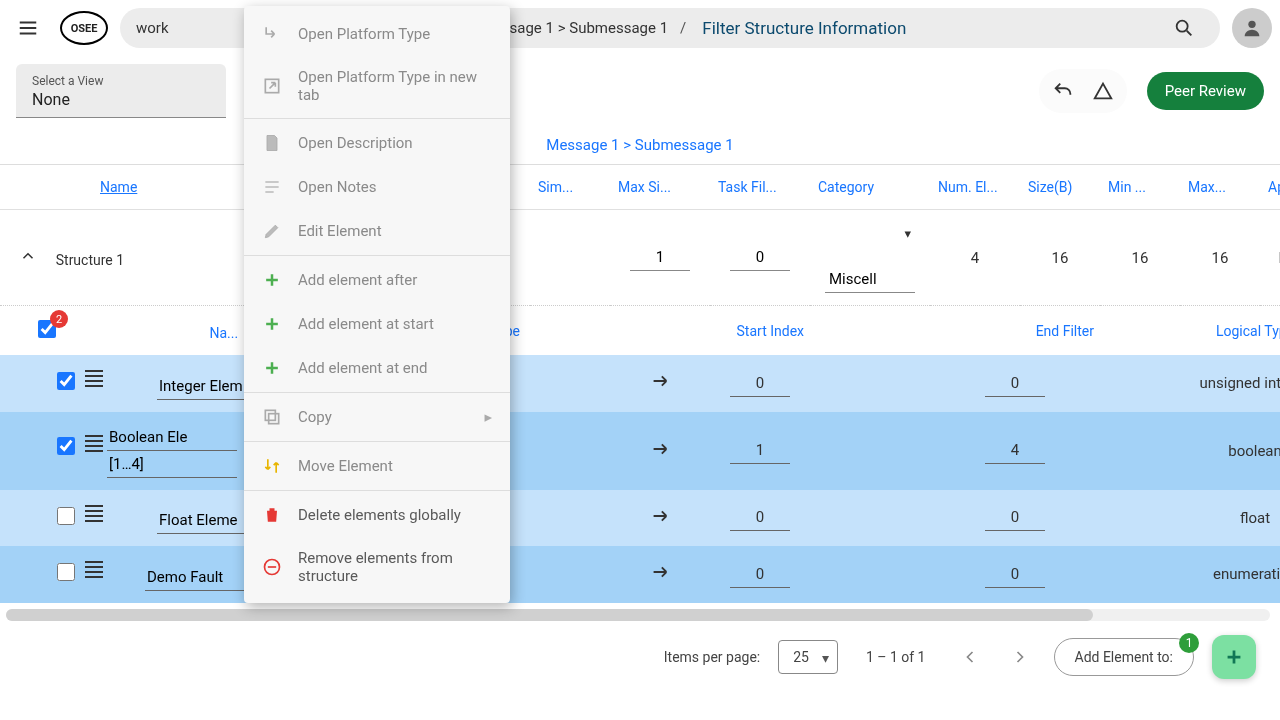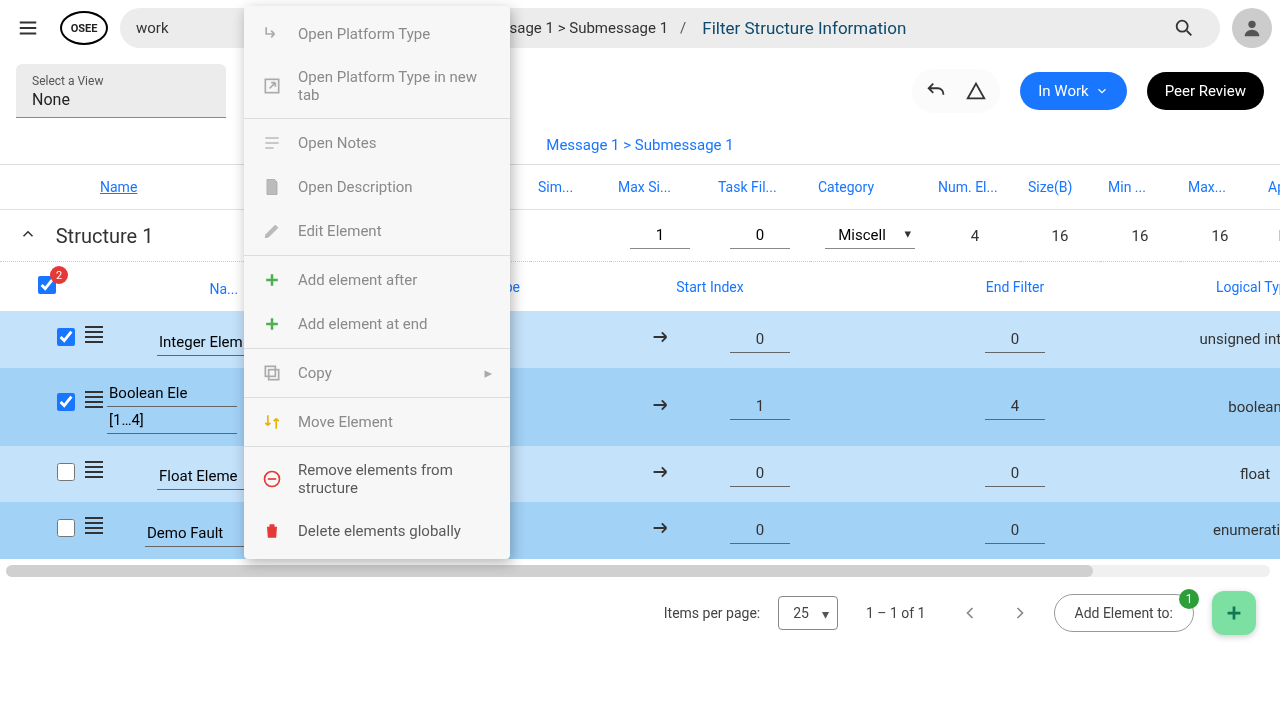--- a/index.html
+++ b/index.html
@@ -21,42 +21,42 @@
 
 .row2 { display:flex; align-items:center; padding: 8px 16px 12px 16px; gap:20px; }
 .select-view { background:#ececec; border-radius:6px 6px 0 0; padding:10px 16px 8px 16px; width:210px; border-bottom: 1px solid #888; }
 .select-view .lbl { font-size:12px; color:#555; }
 .select-view .val { font-size:16px; color:#222; padding-top:2px; }
 .row2-spacer { flex:1; }
 .icon-btn-round { width:40px; height:40px; border-radius:50%; display:flex; align-items:center; justify-content:center; cursor:pointer; }
 .undo-group { background:#fbfbfb; border-radius:999px; padding:2px 4px; display:flex; align-items:center; }
 .pill-btn { border-radius:999px; padding:10px 18px; font-size:15px; color:#fff; border:none; cursor:pointer; display:flex; align-items:center; gap:6px; }
 .btn-blue { background:#1976ff; }
-.btn-blue-dark { background:#000000; }
+.btn-blue-dark { background:#15803d; }
 
 
 .bc2 { text-align:center; padding: 6px 0 10px 0; color:#1976ff; font-size:15px; }
 .bc2 a { color:#1976ff; text-decoration:none; }
 
 
 .table-wrap { border-top:1px solid #ddd; overflow-x:hidden; }
 table { border-collapse:collapse; width: 1320px; table-layout: fixed; }
 th { color:#1976ff; font-weight:400; font-size:14px; padding: 14px 8px; text-align:left; border-bottom:1px solid #e0e0e0; white-space:nowrap; overflow:hidden; text-overflow:ellipsis; }
 th.name-col { text-align:left; padding-left: 100px; text-decoration: underline; }
 td { padding: 12px 6px; text-align:center; font-size:15px; color:#333; }
 .struct-row td { border-bottom:1px dotted #ccc; }
 .struct-name-cell { text-align:left; padding-left: 16px; }
 .expand-icon { display:inline-block; width:24px; text-align:center; cursor:pointer; margin-right: 12px;}
 .cell-input { border:none; border-bottom:1px solid #888; background:transparent; width:60px; text-align:center; font-size:15px; padding:4px 0; }
-.cell-select { border:none; border-bottom:1px solid #888; background:transparent; font-size:15px; padding:4px 20px 4px 4px; appearance:none; width:90px; text-align:center; }
+.cell-select { border:none; border-bottom:1px solid #888; background:transparent; font-size:15px; padding:4px 20px 4px 4px; appearance:none; width:90px; text-align:left;margin-top:44px; }
 .select-wrap { position:relative; display:inline-block;}
 .select-wrap::after { content:'▾'; position:absolute; right:4px; top:4px; font-size:13px; color:#333; pointer-events:none;}
 
 
-.sub-head td { background:#fff; color:#1976ff; font-size:14px; padding-top:14px; padding-bottom:14px; }
+.sub-head td { background:#fff; color:#1976ff; font-size:14px; padding-top:14px; padding-bottom:14px;text-align:right; }
 .check { width:18px; height:18px; cursor:pointer; }
 .check-wrap { position:relative; display:inline-block; }
 .badge { position:absolute; top:-10px; right:-12px; background:#e53935; color:#fff; border-radius:50%; width:18px; height:18px; font-size:11px; display:flex; align-items:center; justify-content:center; }
 
 
 .el-row.light { background:#c5e2fb; }
 .el-row.dark { background:#a3d2f7; }
 .el-row td { border:none; }
 .el-left-cell { text-align:left; padding-left: 57px; white-space:nowrap; }
 .drag-lines { display:inline-block; width:18px; margin-left:10px; margin-right:4px; cursor:grab; }
@@ -140,26 +140,20 @@
       <svg class="svg-ic" viewBox="0 0 24 24">
           <path d="M9 14l-5-5 5-5M4 9h10a6 6 0 016 6v1" stroke="#333" stroke-width="2" fill="none"></path>
         </svg>
     </div>
     <div class="icon-btn-round">
       <svg class="svg-ic" viewBox="0 0 24 24">
           <path d="M12 4l9 16H3z" stroke="#333" stroke-width="2" fill="none"></path>
         </svg>
     </div>
   </div>
-  <button class="pill-btn btn-blue">
-    <span>In Work</span>
-    <svg width="14" height="14" viewBox="0 0 24 24">
-        <path d="M6 9l6 6 6-6" stroke="#fff" stroke-width="2" fill="none"></path>
-      </svg>
-  </button>
   <button class="pill-btn btn-blue-dark">
     <span>Peer Review</span>
   </button>
 </div>
 
 <div class="bc2">
   <a href="#">Message 1 &gt; Submessage 1</a>
 </div>
 
 <div class="table-wrap">
@@ -193,21 +187,21 @@
     </tr>
   </thead>
   <tbody>
     <tr class="struct-row">
       <td class="struct-name-cell" colspan="2">
         <span class="expand-icon">
           <svg width="18" height="18" viewBox="0 0 24 24">
                 <path d="M6 15l6-6 6 6" stroke="#333" stroke-width="2" fill="none"></path>
               </svg>
         </span>
-        <span style="font-size:20px;">Structure 1</span>
+        <span style="font-size:14px;">Structure 1</span>
       </td>
       <td></td>
       <td><input class="cell-input" value="1" style=""></td>
       <td><input class="cell-input" value="0" style=""></td>
       <td>
         <span class="select-wrap">
           <select class="cell-select">
             <option>Miscell</option>
           </select>
         </span>
@@ -333,72 +327,78 @@
   <div class="item">
     <svg class="ic-gray" viewBox="0 0 24 24">
         <rect x="4" y="4" width="16" height="16" stroke="#aaa" stroke-width="2" fill="none"></rect>
         <path d="M9 15l7-7m0 0h-5m5 0v5" stroke="#aaa" stroke-width="2" fill="none"></path>
       </svg>
     <span>Open Platform Type in new tab</span>
   </div>
   <div class="sep"></div>
   <div class="item">
     <svg class="ic-gray" viewBox="0 0 24 24">
+        <path d="M6 3h9l3 3v15H6z" fill="#bbb"></path>
+      </svg>
+    <span>Open Description</span>
+  </div>
+  <div class="item">
+    <svg class="ic-gray" viewBox="0 0 24 24">
         <path d="M4 6h16M4 12h16M4 18h10" stroke="#bbb" stroke-width="2"></path>
       </svg>
     <span>Open Notes</span>
-  </div>
-  <div class="item">
-    <svg class="ic-gray" viewBox="0 0 24 24">
-        <path d="M6 3h9l3 3v15H6z" fill="#bbb"></path>
-      </svg>
-    <span>Open Description</span>
   </div>
   <div class="item">
     <svg class="ic-gray" viewBox="0 0 24 24">
         <path d="M4 20l4-1 11-11-3-3L5 16z" fill="#bbb"></path>
       </svg>
     <span>Edit Element</span>
   </div>
   <div class="sep"></div>
   <div class="item">
     <svg class="ic-green" viewBox="0 0 24 24">
         <path d="M12 5v14M5 12h14" stroke="#4caf50" stroke-width="3"></path>
       </svg>
     <span>Add element after</span>
   </div>
   <div class="item">
     <svg class="ic-green" viewBox="0 0 24 24">
         <path d="M12 5v14M5 12h14" stroke="#4caf50" stroke-width="3"></path>
       </svg>
+    <span>Add element at start</span>
+  </div>
+  <div class="item">
+    <svg class="ic-green" viewBox="0 0 24 24">
+        <path d="M12 5v14M5 12h14" stroke="#4caf50" stroke-width="3"></path>
+      </svg>
     <span>Add element at end</span>
   </div>
   <div class="sep"></div>
   <div class="item">
     <svg class="ic-gray" viewBox="0 0 24 24">
         <rect x="8" y="8" width="12" height="12" stroke="#aaa" stroke-width="2" fill="none"></rect>
         <rect x="4" y="4" width="12" height="12" stroke="#aaa" stroke-width="2" fill="none"></rect>
       </svg>
     <span>Copy</span>
     <span class="chev">▸</span>
   </div>
   <div class="sep"></div>
   <div class="item">
     <svg class="ic-yellow" viewBox="0 0 24 24">
         <path d="M7 4v12m0 0l-3-3m3 3l3-3M17 20V8m0 0l-3 3m3-3l3 3" stroke="#e8b500" stroke-width="2" fill="none"></path>
       </svg>
     <span>Move Element</span>
   </div>
   <div class="sep"></div>
+  <div class="item enabled">
+    <svg viewBox="0 0 24 24">
+        <path d="M6 7h12l-1 13H7zM9 4h6v3H9z" fill="#e53935"></path>
+      </svg>
+    <span>Delete elements globally</span>
+  </div>
   <div class="item enabled">
     <svg viewBox="0 0 24 24">
         <circle cx="12" cy="12" r="9" stroke="#e53935" stroke-width="2" fill="none"></circle>
         <path d="M7 12h10" stroke="#e53935" stroke-width="2"></path>
       </svg>
     <span>Remove elements from structure</span>
   </div>
-  <div class="item enabled">
-    <svg viewBox="0 0 24 24">
-        <path d="M6 7h12l-1 13H7zM9 4h6v3H9z" fill="#e53935"></path>
-      </svg>
-    <span>Delete elements globally</span>
-  </div>
 </div>
 
 </body></html>

